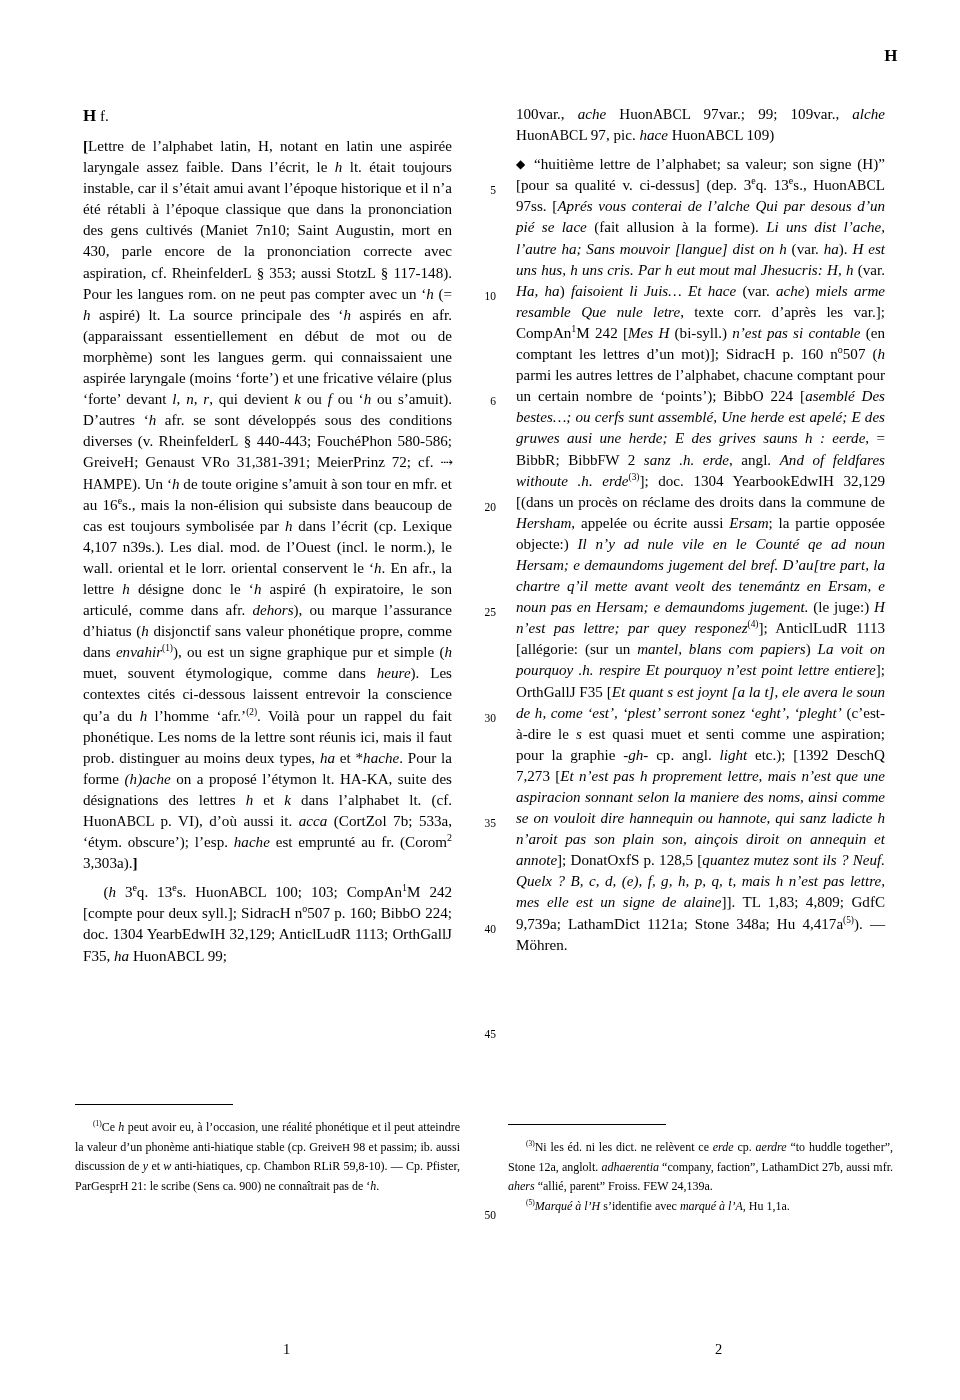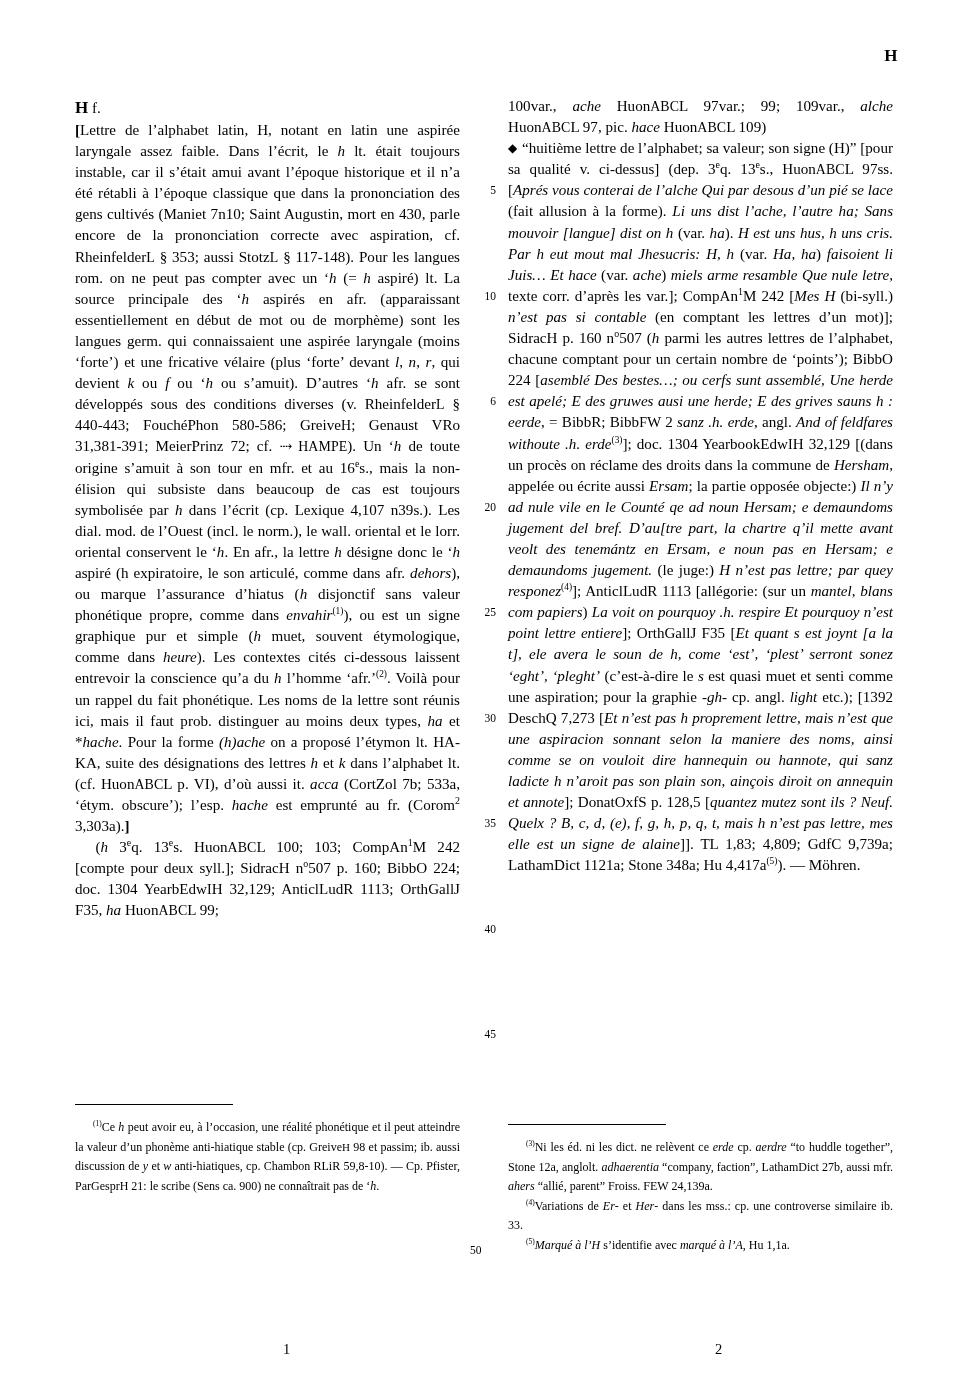--- a/index.html
+++ b/index.html
@@ -39,21 +39,21 @@
     text-align: justify;
     text-justify: inter-word;
     font-size: 15.1px;
     line-height: 21.1px;
     hyphens: none;
   }
   .col-left  { left: 75px;  top: 96px; }
   .col-right { left: 508px; top: 96px; }
 
   .col p {
-    margin: 0;
+    margin: 8px;
   }
   .col p.indent {
     text-indent: 1.35em;
   }
 
   
   .headword {
     font-weight: bold;
     font-size: 17px;
   }
@@ -134,23 +134,23 @@
   .fnnum {
     font-size: 0.62em;
     vertical-align: super;
     line-height: 0;
   }
 
   
   .linenums-fn {
     position: absolute;
     left: 470px;
-    top: 1241px;
+    top: 1206px;
     width: 26px;
-    text-align: left;
+    text-align: right;
     font-size: 11.5px;
     line-height: 19.6px;
   }
 
   
   .folio {
     position: absolute;
     bottom: 42px;
     font-size: 14.5px;
   }
@@ -229,21 +229,20 @@
   </div>
 
   <div class="fnrule fnrule-left"></div>
   <div class="fnblock fnblock-left">
     <p><sup class="fnnum">(1)</sup>Ce <i>h</i> peut avoir eu, à l’occasion, une réalité phonétique et il peut atteindre la valeur d’un phonème anti-hiatique stable (cp. Greive<span class="sc">H</span> 98 et passim; ib. aussi discussion de <i>y</i> et <i>w</i> anti-hiatiques, cp. Chambon RLiR 59,8-10). — Cp. Pfister, ParGesprH 21: le scribe (Sens ca. 900) ne connaîtrait pas de ‘<i>h</i>.</p>
   </div>
 
   <div class="fnrule fnrule-right"></div>
   <div class="fnblock fnblock-right">
     <p><sup class="fnnum">(3)</sup>Ni les éd. ni les dict. ne relèvent ce <i>erde</i> cp. <i>aerdre</i> “to huddle together”, Stone 12a, anglolt. <i>adhaerentia</i> “company, faction”, LathamDict 27b, aussi mfr. <i>ahers</i> “allié, parent” Froiss. FEW 24,139a.</p>
-    <p><sup class="fnnum">(4)</sup>Variations de <i>Er</i>- et <i>Her</i>- dans les mss.: cp. une controverse similaire ib. 33.</p>
     <p><sup class="fnnum">(5)</sup><i>Marqué à l’H</i> s’identifie avec <i>marqué à l’A</i>, Hu 1,1a.</p>
   </div>
 
   <div class="linenums-fn">
     <div>50</div>
   </div>
 
   <div class="folio folio-left">1</div>
   <div class="folio folio-right">2</div>
 

